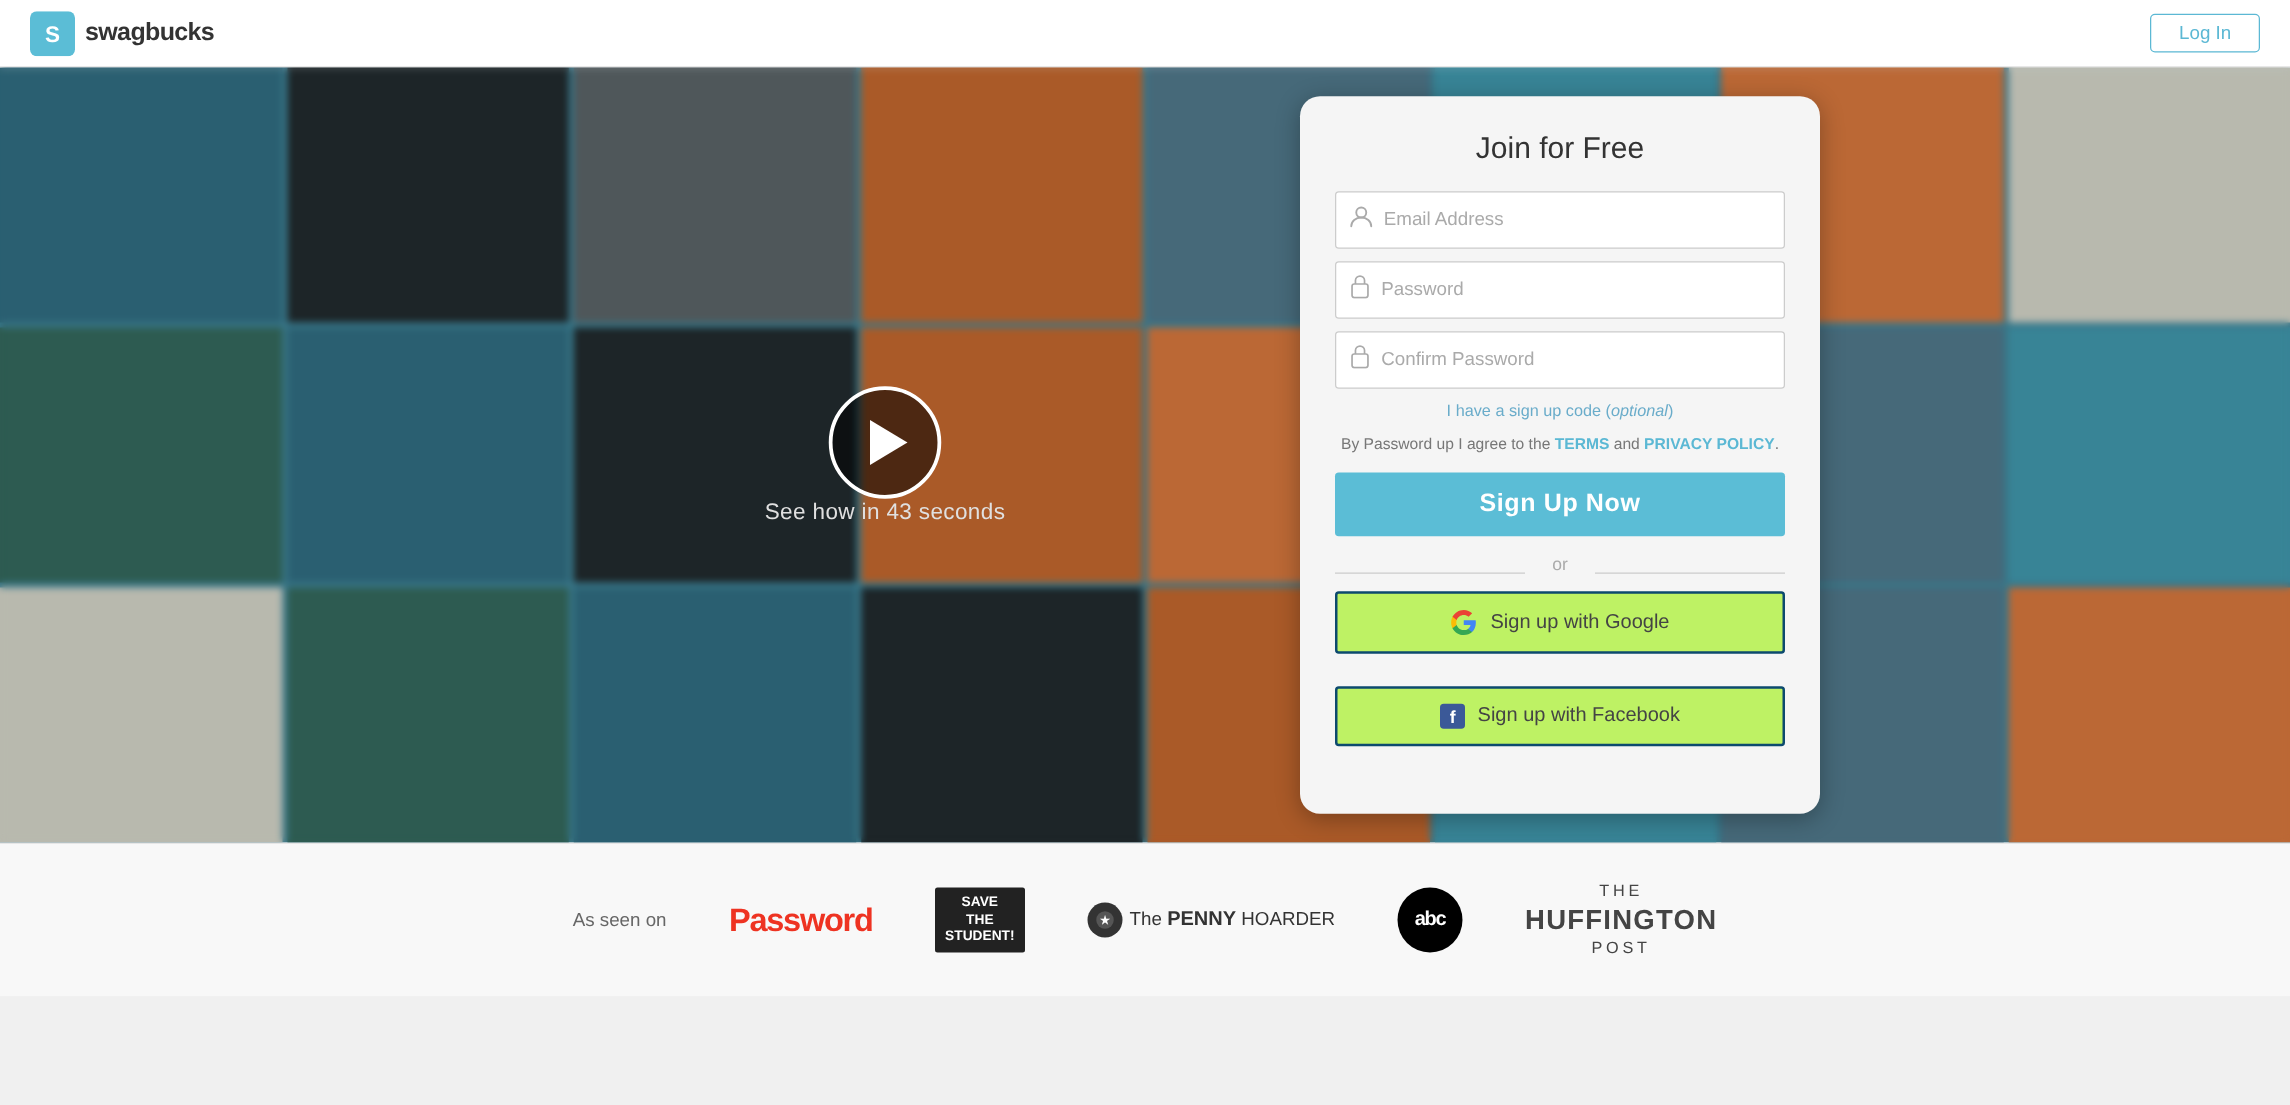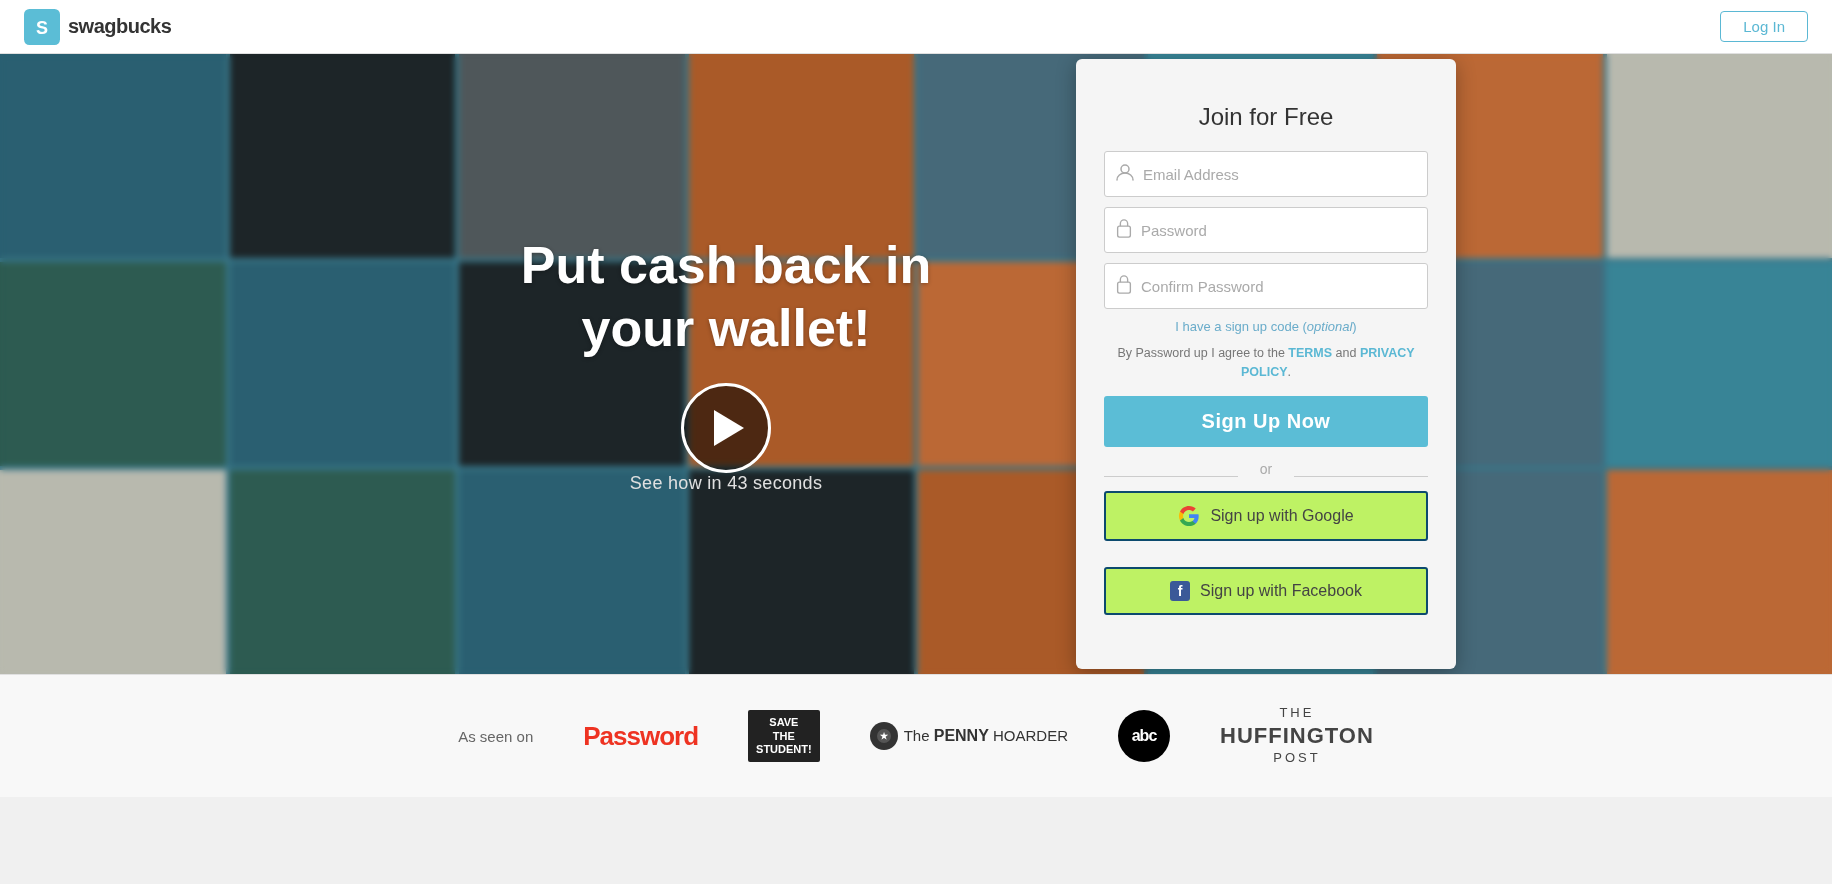--- a/index.html
+++ b/index.html
@@ -140,25 +140,25 @@
       margin-left: 6px;
     }
     .see-how-text {
       color: #e0e0e0;
       font-size: 18px;
       letter-spacing: 0.3px;
     }
 
     
     .signup-card {
-      width: 380px;
+      width: 416px;
       background: #f5f5f5;
-      border-radius: 6px;
+      border-radius: 16px;
       box-shadow: 0 4px 20px rgba(0,0,0,0.3);
-      padding: 44px 28px 28px;
+      padding: 28px 28px 28px;
       flex-shrink: 0;
     }
     .card-title {
       text-align: center;
       font-size: 24px;
       font-weight: 400;
       color: #333;
       margin-bottom: 20px;
     }
 
@@ -384,24 +384,20 @@
     <div class="mosaic-tile dark-gray"></div>
     <div class="mosaic-tile orange"></div>
     <div class="mosaic-tile teal-med"></div>
     <div class="mosaic-tile blue-gray"></div>
     <div class="mosaic-tile orange-lt"></div>
   </div>
 
   <div class="hero-content">
 
     <div class="hero-left">
-      <h1 class="hero-headline">
-        <span>Put cash back in</span><br>
-        <span>your wallet!</span>
-      </h1>
       <div class="play-btn-wrap">
         <div class="play-circle">
           <div class="play-triangle"></div>
         </div>
         <span class="see-how-text">See how in 43 seconds</span>
       </div>
     </div>
 
     <div class="signup-card">
       <h2 class="card-title">Join for Free</h2>

